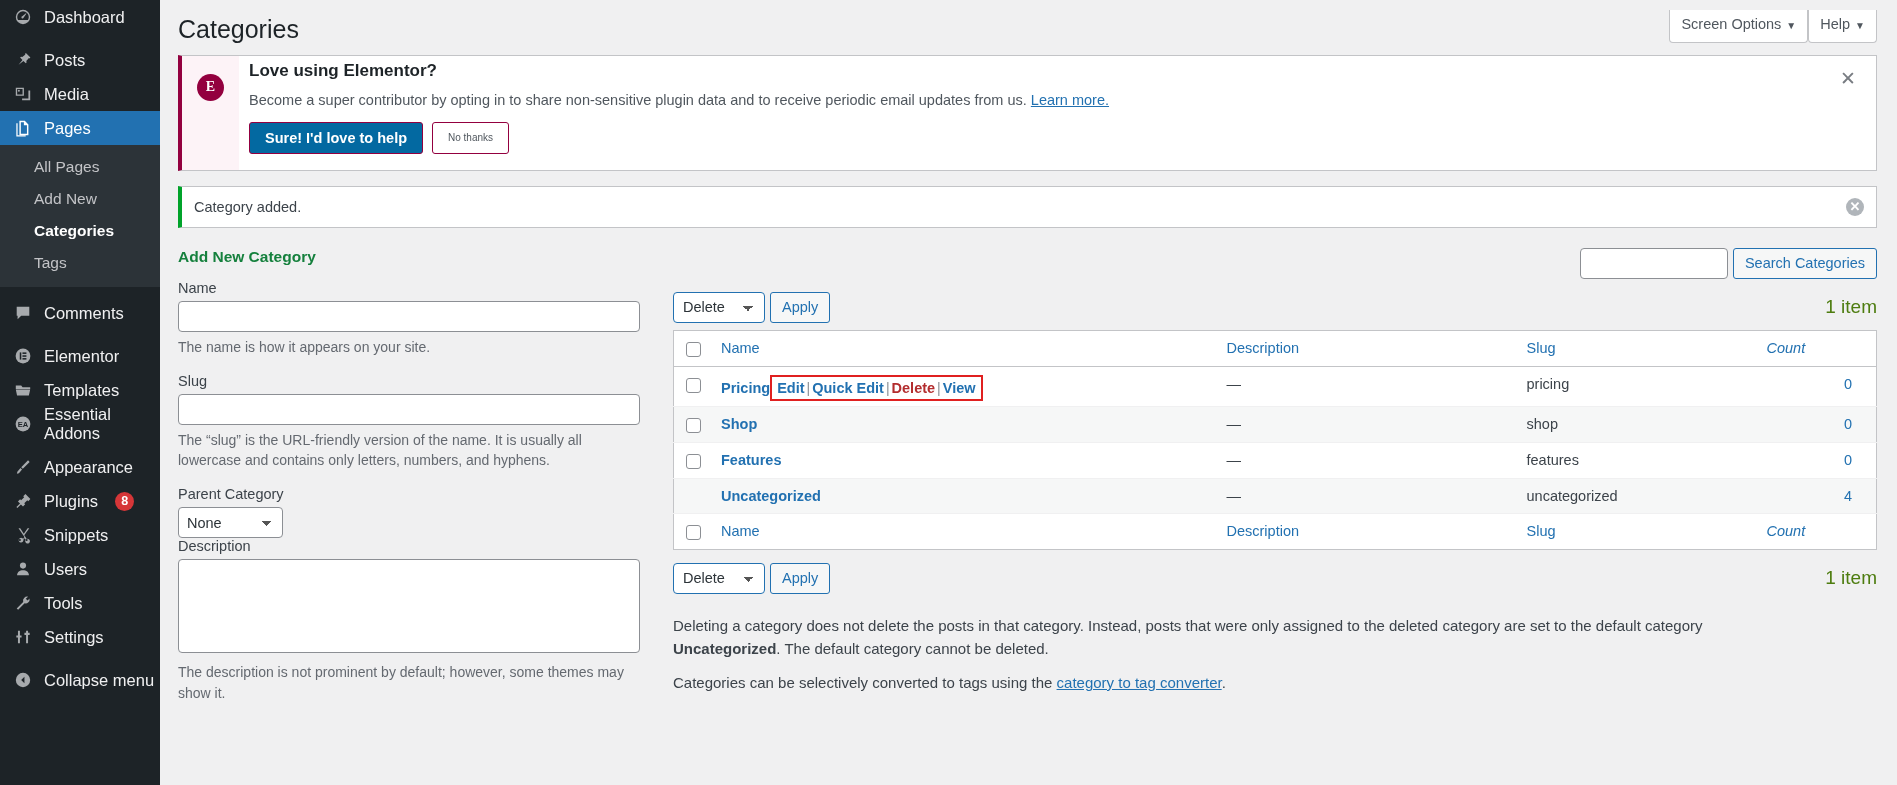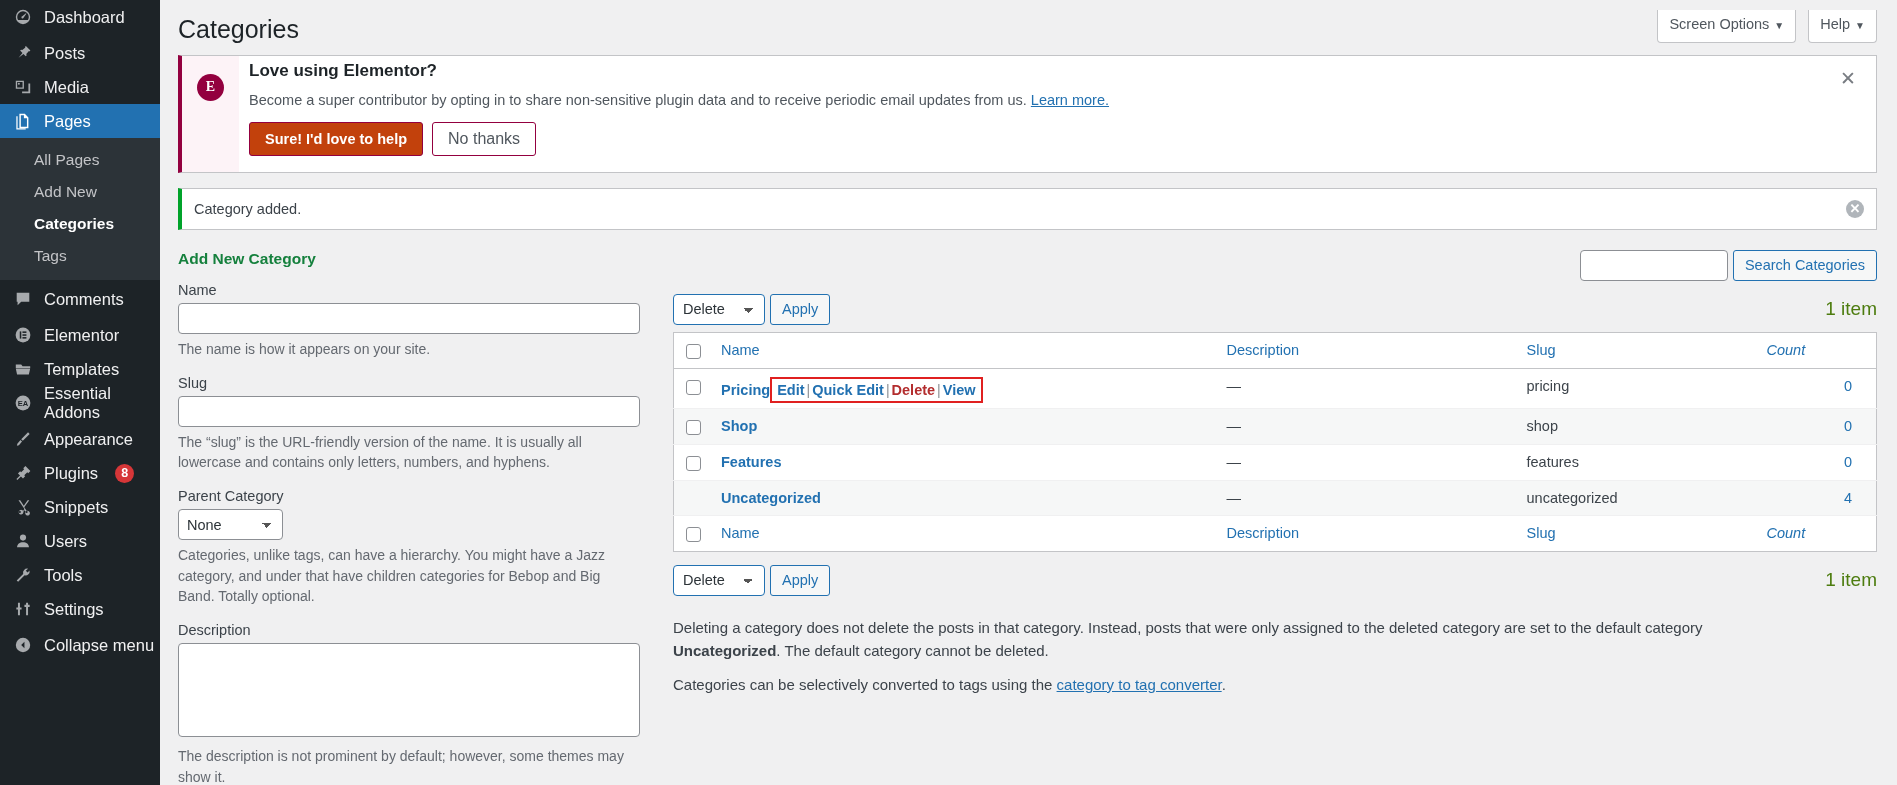--- a/index.html
+++ b/index.html
@@ -32,21 +32,21 @@
     cursor:pointer;
     position:relative;
   }
   .menu-item .ico {
     width:20px; height:20px;
     display:flex; align-items:center; justify-content:center;
     color:#a7aaad;
     flex:0 0 20px;
   }
   .menu-item .ico svg { display:block; }
-  .menu-item.sep-top { margin-top:2px; }
+  .menu-item.sep-top { margin-top:9px; }
   .menu-item.current {
     background:#2271b1;
     color:#fff;
     font-weight:400;
   }
   .menu-item.current .ico { color:#fff; }
   .menu-item.current::after {
     content:"";
     position:absolute;
     right:-8px; top:50%;
@@ -92,21 +92,21 @@
   }
   .page-title {
     font-size:25px;
     font-weight:400;
     color:#1d2327;
     margin:0;
     padding-top:3px;
     line-height:1.3;
   }
   .screen-meta {
-    display:flex; gap:12px; padding-top:0;
+    display:flex; gap:0; padding-top:0;
   }
   .meta-btn {
     background:#fff;
     border:1px solid #c3c4c7;
     border-top:none;
     border-radius:0 0 4px 4px;
     padding:4px 11px 6px;
     font-size:14.5px;
     color:#50575e;
     cursor:pointer;
@@ -143,34 +143,34 @@
   }
   .e-notice-body { padding:5px 0 16px 10px; flex:1; }
   .e-title {
     font-size:17px; font-weight:bold; color:#1d2327;
     margin:0 0 11px 0;
   }
   .e-desc { font-size:14.5px; color:#50575e; margin:0 0 14px 0; }
   .e-desc a { color:#2271b1; text-decoration:underline;margin-top:25px; }
   .e-actions { display:flex; gap:9px; }
   .btn-primary-e {
-    background:#c2410c; color:#fff;
+    background:#0369a1; color:#fff;
     border:1px solid #93003f;
     border-radius:3px;
     padding:7px 15px;
     font-size:14.5px;
     cursor:pointer;
     font-weight:600;
   }
   .btn-secondary-e {
     background:#fff; color:#50575e;
     border:1px solid #93003f;
     border-radius:3px;
     padding:7px 15px;
-    font-size:16px;
+    font-size:10px;
     cursor:pointer;
   }
   .e-close {
     position:absolute; top:12px; right:14px;
     font-size:19px; color:#787c82;
     cursor:pointer; line-height:1;
     background:none; border:none;
   }
 
   
@@ -602,21 +602,20 @@
         <p class="field-help">The name is how it appears on your site.</p>
 
         <label class="field-label">Slug</label>
         <input class="text-input" type="text" value="" style="">
         <p class="field-help">The “slug” is the URL-friendly version of the name. It is usually all lowercase and contains only letters, numbers, and hyphens.</p>
 
         <label class="field-label">Parent Category</label>
         <select class="select-input">
           <option>None</option>
         </select>
-        <p class="field-help">Categories, unlike tags, can have a hierarchy. You might have a Jazz category, and under that have children categories for Bebop and Big Band. Totally optional.</p>
 
         <label class="field-label">Description</label>
         <textarea class="textarea-input" style=""></textarea>
         <p class="field-help">The description is not prominent by default; however, some themes may show it.</p>
       </div>
 
       <div class="col-right">
 
         <div class="search-row">
           <input class="search-input" type="search" value="" style="">

